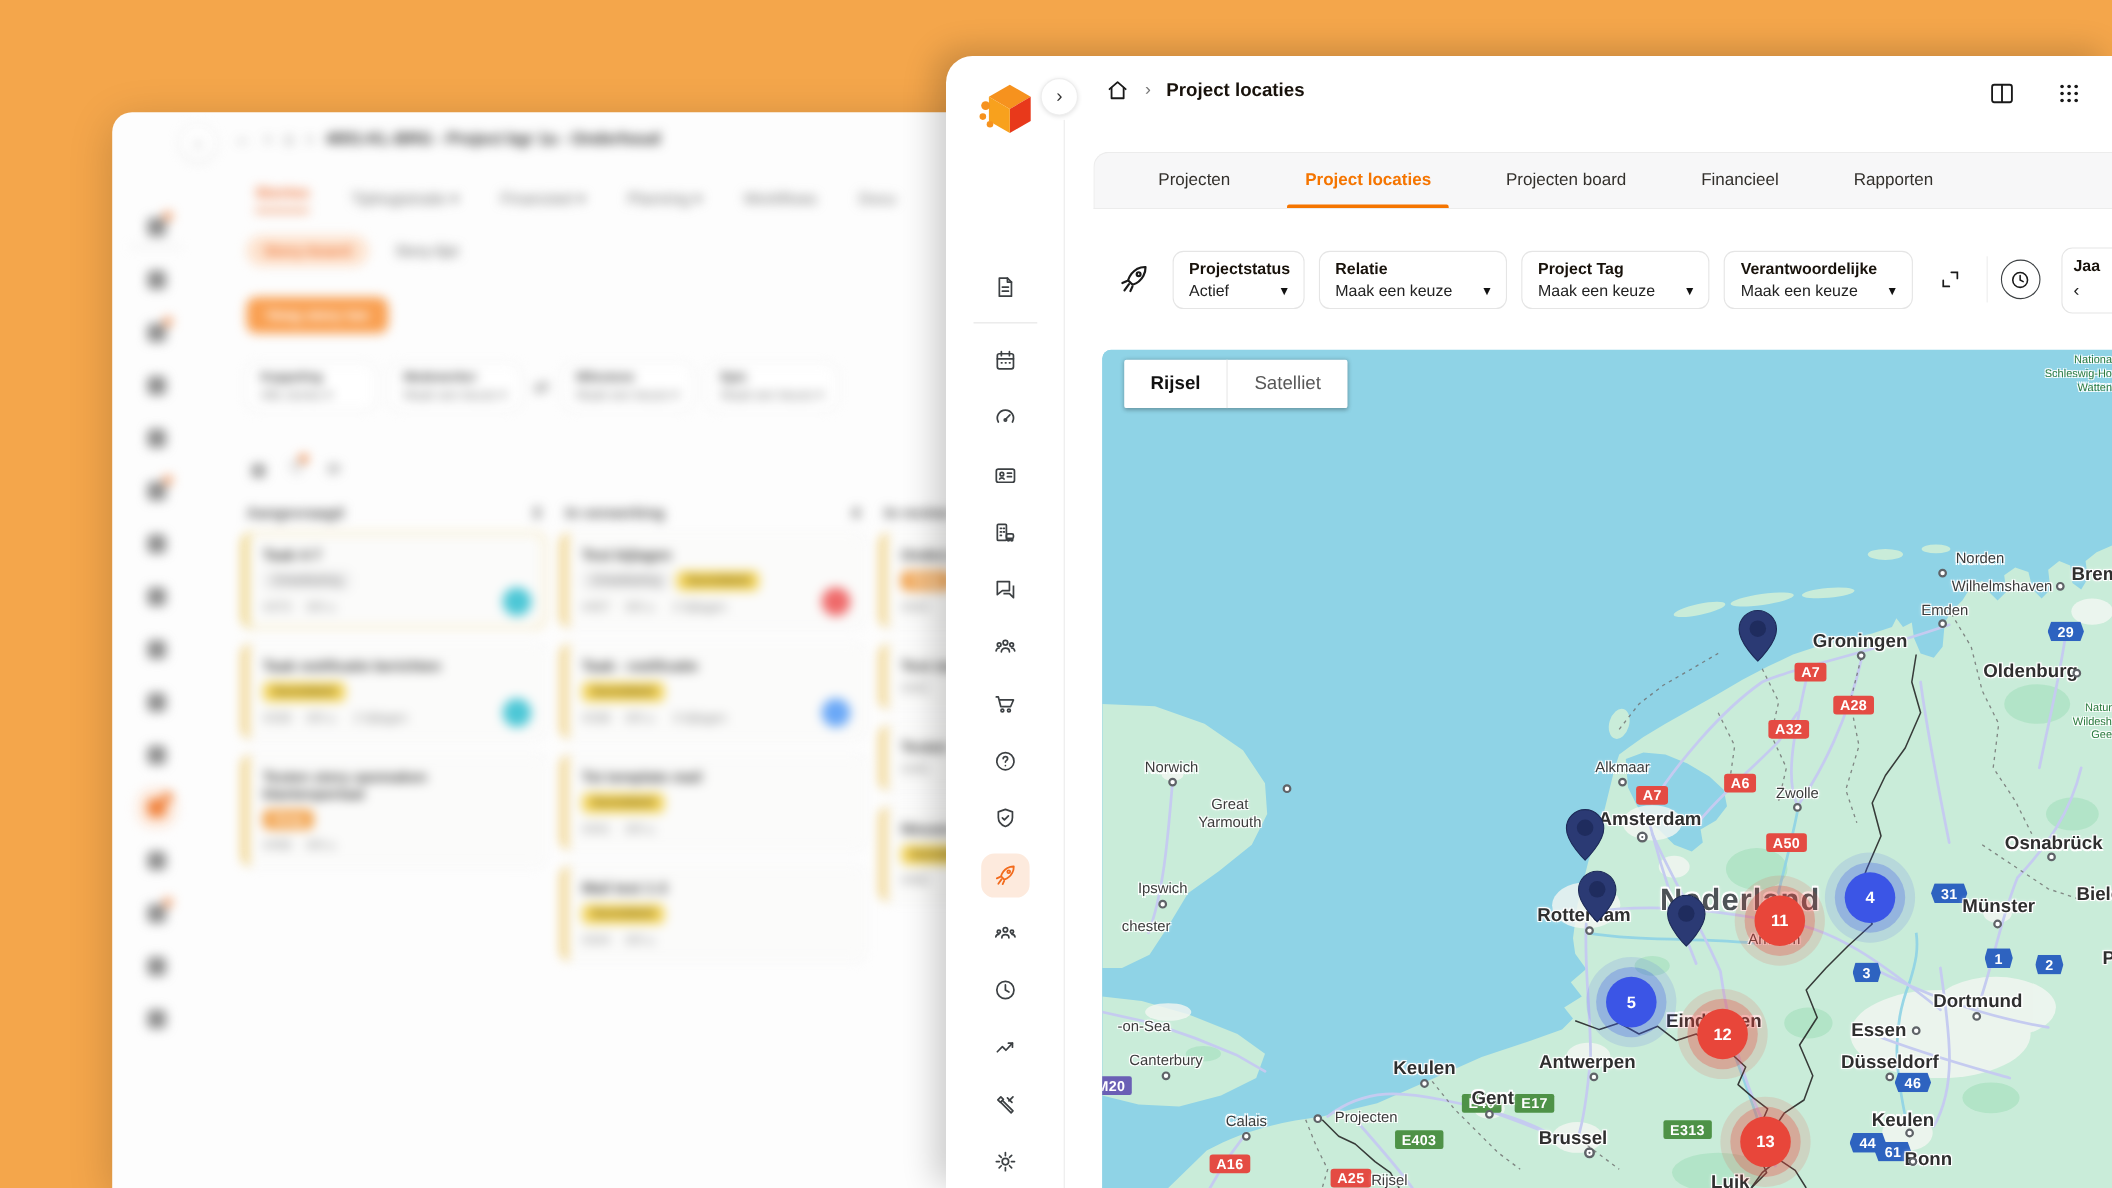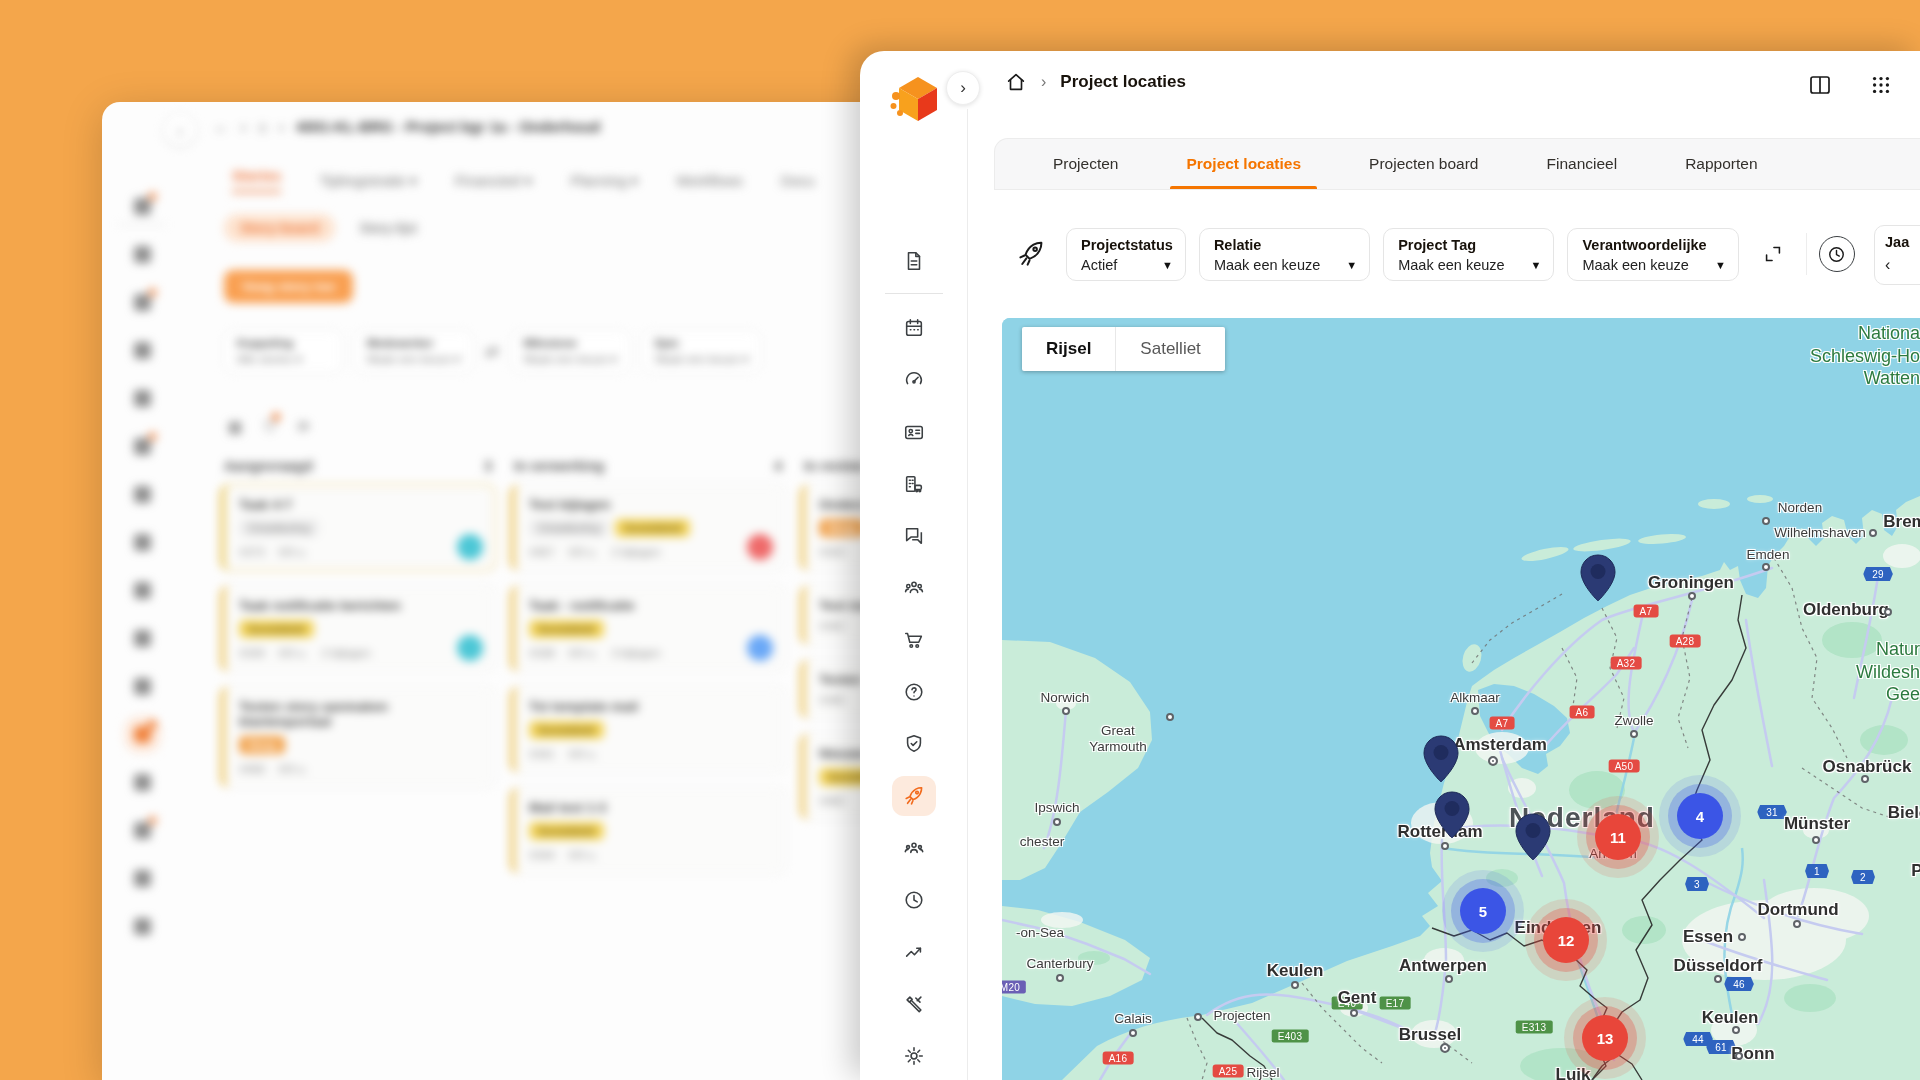--- a/index.html
+++ b/index.html
@@ -92,23 +92,23 @@
   .map svg.base { position:absolute; left:0; top:0; }
   .map-ovl { position:absolute; inset:0; }
   .map-city { position:absolute; transform:translate(-50%,-50%); color:#3b3b3b; white-space:pre-line; text-align:center; line-height:1.15;
     text-shadow:-1px -1px 0 #fff,1px -1px 0 #fff,-1px 1px 0 #fff,1px 1px 0 #fff,0 0 4px #fff; z-index:5; }
   .map-city.md { font-size:13.5px; }
   .map-city.lg { font-size:17px; font-weight:600; color:#2f2f2f; }
   .map-city.country { font-size:28px; font-weight:700; color:#4e5357; letter-spacing:1px; }
   .map-dot { position:absolute; width:8px; height:8px; border:2px solid #5f6368; background:#fff; border-radius:50%;
     transform:translate(-50%,-50%); z-index:5; }
   .map-dot.cap { width:10px; height:10px; background:#5f6368; box-shadow:inset 0 0 0 2px #fff; }
-  .map-park { position:absolute; color:#2c7a3f; font-size:18px; text-align:right; line-height:1.25; white-space:pre-line;
+  .map-park { position:absolute; color:#2c7a3f; font-size:10px; text-align:right; line-height:1.25; white-space:pre-line;
     text-shadow:-1px -1px 0 #fff,1px -1px 0 #fff,-1px 1px 0 #fff,1px 1px 0 #fff; z-index:4; }
-  .shield { position:absolute; transform:translate(-50%,-50%); color:#fff; font-size:10px; font-weight:400;
+  .shield { position:absolute; transform:translate(-50%,-50%); color:#fff; font-size:13px; font-weight:700;
     padding:1px 6px; border-radius:3px; z-index:4; letter-spacing:.3px; }
   .shield.red { background:#e44b43; }
   .shield.blue { background:#2e63c0; border-radius:0; clip-path:polygon(10% 0,90% 0,100% 50%,90% 100%,10% 100%,0 50%); padding:1.5px 9px; }
   .shield.green { background:#4e9247; border-radius:2px; }
   .shield.purple { background:#6a5fb5; border-radius:2px; }
   .pin { position:absolute; z-index:7; }
   .cluster { position:absolute; width:46px; height:46px; border-radius:50%; display:flex; align-items:center; justify-content:center;
     color:#fff; font-size:15px; font-weight:700; transform:translate(-50%,-50%); z-index:6; }
   .cluster.blue { background:#3b55e6; box-shadow:0 0 0 9px rgba(59,85,230,.28), 0 0 0 18px rgba(59,85,230,.13); }
   .cluster.red { background:#e8463a; box-shadow:0 0 0 9px rgba(232,70,58,.30), 0 0 0 18px rgba(232,70,58,.14); }

